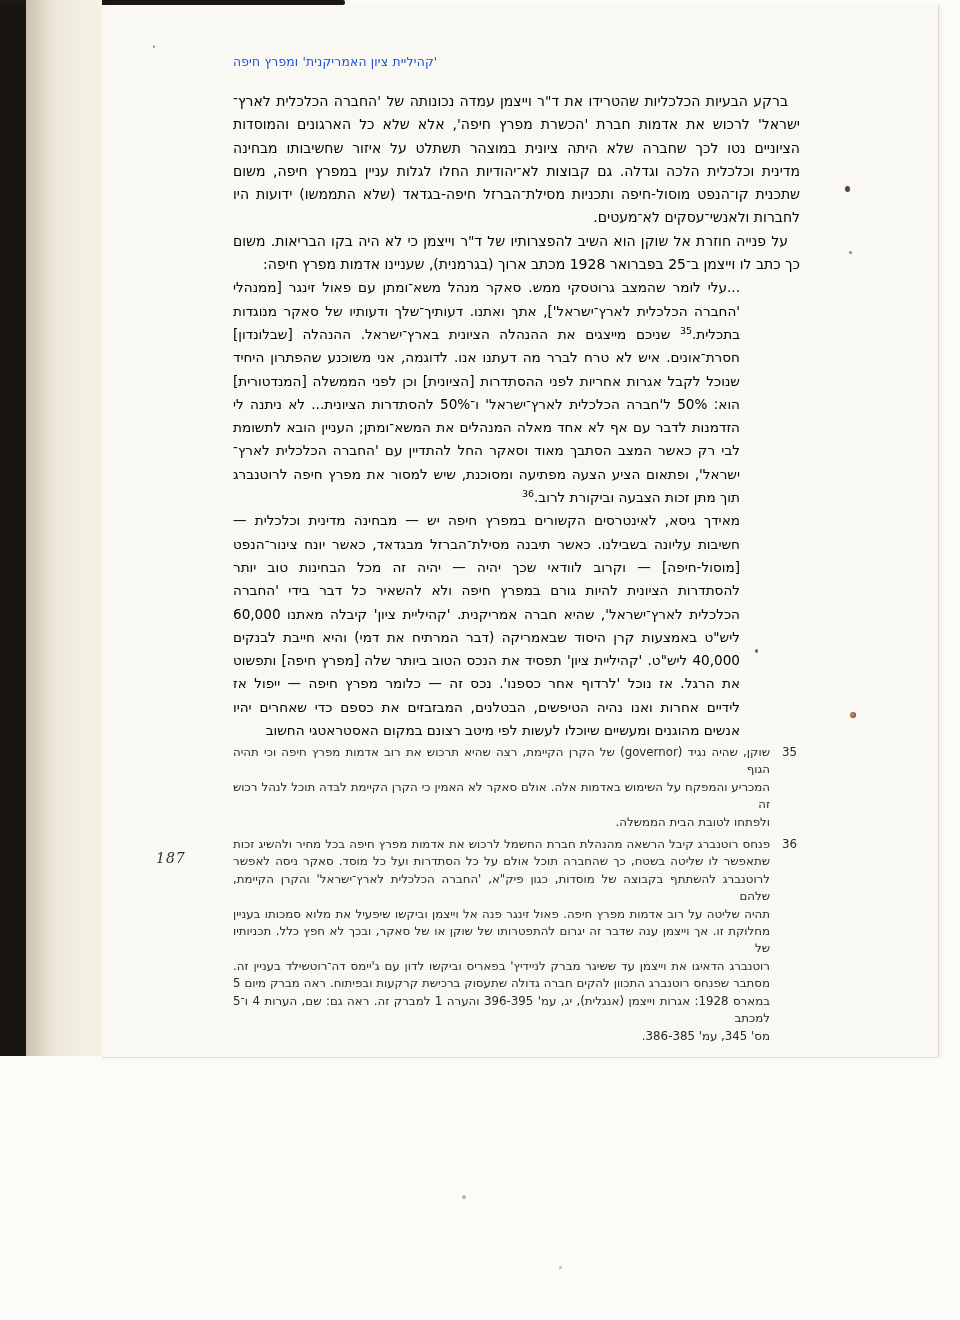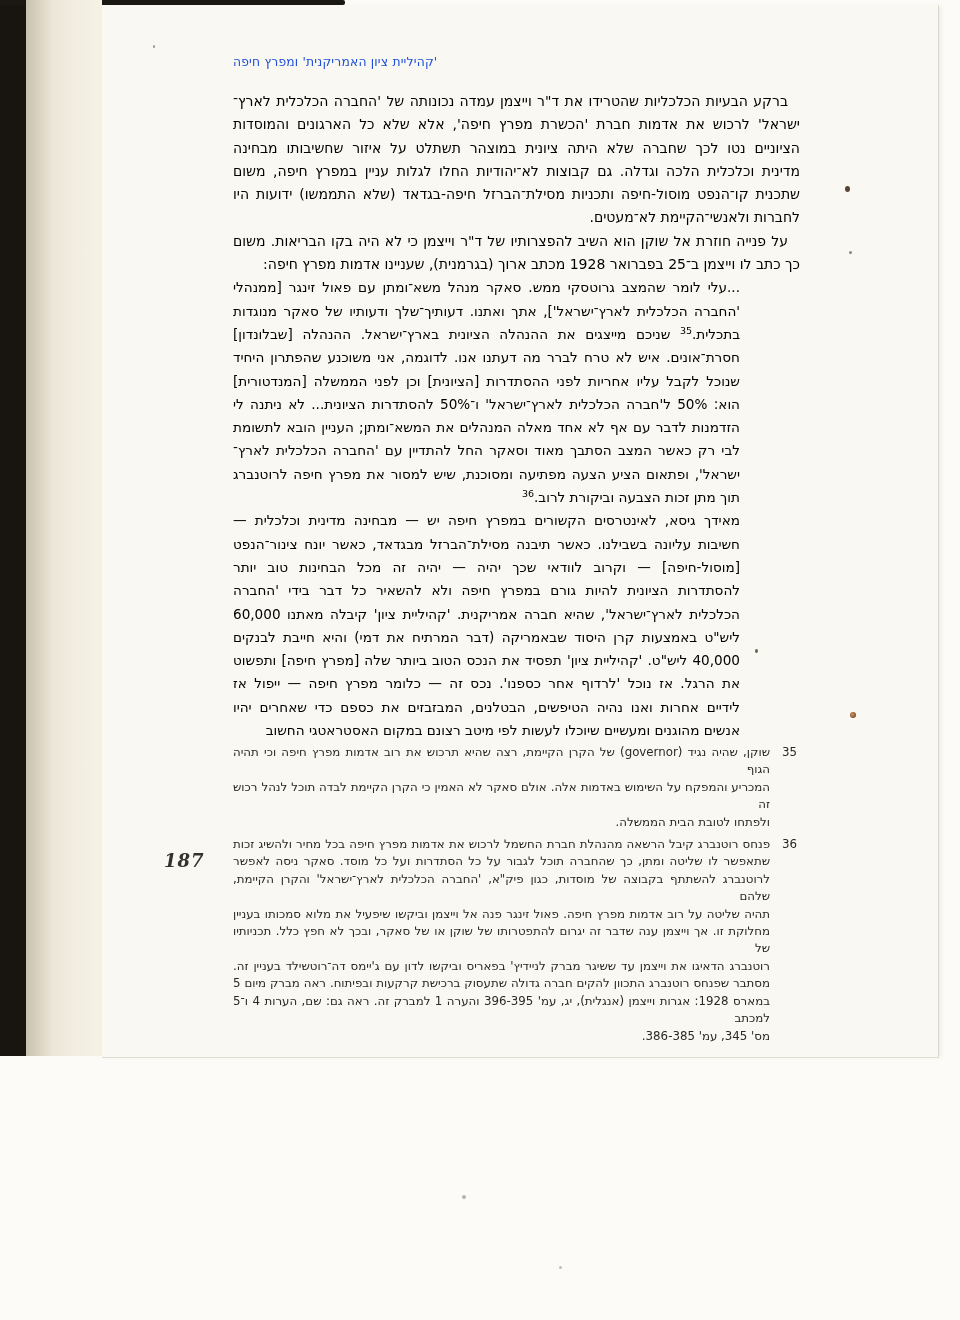--- a/index.html
+++ b/index.html
@@ -31,22 +31,22 @@
   sup.fnref{font-size:9.5px;line-height:0;vertical-align:5px;}
   
   .footnotes{position:absolute;left:233px;top:744px;width:567px;direction:rtl;
     font-size:11.8px;line-height:17.4px;color:#2b2823;}
   .fn{display:flex;margin-bottom:5px;}
   .fnnum{flex:0 0 30px;direction:ltr;text-align:right;padding-left:4px;box-sizing:border-box;padding-right:3px;}
   .fntext{flex:1 1 auto;min-width:0;}
   .fline{text-align:justify;text-align-last:justify;}
   .fline.last{text-align-last:right;}
   
-  .page-number{position:absolute;left:164px;top:850px;
-    font-family:"DejaVu Serif",serif;font-style:italic;font-size:18px;color:#35322c;letter-spacing:1px;font-weight:bold;}
+  .page-number{position:absolute;left:156px;top:850px;
+    font-family:"DejaVu Serif",serif;font-style:italic;font-size:14px;color:#35322c;letter-spacing:1px;}
   
   .speck{position:absolute;border-radius:50%;}
   .sp1{left:845px;top:186px;width:5px;height:6px;background:#5a4332;}
   .sp2{left:849px;top:251px;width:3px;height:3px;background:#8d8679;}
   .sp3{left:850px;top:712px;width:6px;height:6px;background:radial-gradient(circle at 40% 40%,#c89a6a 0%,#8a4a24 70%);}
   .sp4{left:462px;top:1195px;width:4px;height:4px;background:#b8b3a6;}
   .sp5{left:559px;top:1266px;width:3px;height:3px;background:#c4bfb3;}
   .sp6{left:153px;top:45px;width:2px;height:3px;background:#9a948a;}
   .sp7{left:755px;top:649px;width:3px;height:4px;background:#6e5f4d;}
 </style>
@@ -60,32 +60,32 @@
 
 <div class="running-header">'קהיליית ציון האמריקנית' ומפרץ חיפה</div>
 
 <div class="body-text" id="body-text">
     <div class="block paragraph">
       <div class="tline find">ברקע הבעיות הכלכליות שהטרידו את ד"ר וייצמן עמדה נכונותה של 'החברה הכלכלית לארץ־</div>
       <div class="tline">ישראל' לרכוש את אדמות חברת 'הכשרת מפרץ חיפה', אלא שלא כל הארגונים והמוסדות</div>
       <div class="tline">הציוניים נטו לכך שחברה שלא היתה ציונית במוצהר תשתלט על איזור שחשיבותו מבחינה</div>
       <div class="tline">מדינית וכלכלית הלכה וגדלה. גם קבוצות לא־יהודיות החלו לגלות עניין במפרץ חיפה, משום</div>
       <div class="tline">שתכנית קו־הנפט מוסול-חיפה ותכניות מסילת־הברזל חיפה-בגדאד (שלא התממשו) ידועות היו</div>
-      <div class="tline last">לחברות ולאנשי־הקיימת לא־מעטים.</div>
+      <div class="tline last">לחברות ולאנשי־עסקים לא־מעטים.</div>
     </div>
     <div class="block paragraph">
       <div class="tline find">על פנייה חוזרת אל שוקן הוא השיב להפצרותיו של ד"ר וייצמן כי לא היה בקו הבריאות. משום</div>
       <div class="tline last">כך כתב לו וייצמן ב־25 בפברואר 1928 מכתב ארוך (בגרמנית), שעניינו אדמות מפרץ חיפה:</div>
     </div>
     <div class="block quote">
       <div class="tline">...עלי לומר שהמצב גרוטסקי ממש. סאקר מנהל משא־ומתן עם פאול זינגר [ממנהלי</div>
       <div class="tline">'החברה הכלכלית לארץ־ישראל'], אתך ואתנו. דעותיך־שלך ודעותיו של סאקר מנוגדות</div>
       <div class="tline">בתכלית.<sup class="fnref">35</sup> שניכם מייצגים את ההנהלה הציונית בארץ־ישראל. ההנהלה [שבלונדון]</div>
       <div class="tline">חסרת־אונים. איש לא טרח לברר מה דעתנו אנו. לדוגמה, אני משוכנע שהפתרון היחיד</div>
-      <div class="tline">שנוכל לקבל עליו אחריות לפני ההסתדרות [הציונית] וכן לפני הממשלה [המנדטורית]</div>
+      <div class="tline">שנוכל לקבל אגרות אחריות לפני ההסתדרות [הציונית] וכן לפני הממשלה [המנדטורית]</div>
       <div class="tline">הוא: 50% ל'חברה הכלכלית לארץ־ישראל' ו־50% להסתדרות הציונית... לא ניתנה לי</div>
       <div class="tline">הזדמנות לדבר עם אף לא אחד מאלה המנהלים את המשא־ומתן; העניין הובא לתשומת</div>
       <div class="tline">לבי רק כאשר המצב הסתבך מאוד וסאקר החל להתדיין עם 'החברה הכלכלית לארץ־</div>
       <div class="tline">ישראל', ופתאום הציע הצעה מפתיעה ומסוכנת, שיש למסור את מפרץ חיפה לרוטנברג</div>
       <div class="tline last">תוך מתן זכות הצבעה וביקורת לרוב.<sup class="fnref">36</sup></div>
     </div>
     <div class="block quote">
       <div class="tline">מאידך גיסא, לאינטרסים הקשורים במפרץ חיפה יש — מבחינה מדינית וכלכלית —</div>
       <div class="tline">חשיבות עליונה בשבילנו. כאשר תיבנה מסילת־הברזל מבגדאד, כאשר יונח צינור־הנפט</div>
       <div class="tline">[מוסול-חיפה] — וקרוב לוודאי שכך יהיה — יהיה זה מכל הבחינות טוב יותר</div>
@@ -105,21 +105,21 @@
       <div class="fntext">
         <div class="fline">שוקן, שהיה נגיד (governor) של הקרן הקיימת, רצה שהיא תרכוש את רוב אדמות מפרץ חיפה וכי תהיה הגוף</div>
         <div class="fline">המכריע והמפקח על השימוש באדמות אלה. אולם סאקר לא האמין כי הקרן הקיימת לבדה תוכל לנהל רכוש זה</div>
         <div class="fline last">ולפתחו לטובת הבית הממשלה.</div>
       </div>
     </div>
     <div class="fn">
       <div class="fnnum">36</div>
       <div class="fntext">
         <div class="fline">פנחס רוטנברג קיבל הרשאה מהנהלת חברת החשמל לרכוש את אדמות מפרץ חיפה בכל מחיר ולהשיג זכות</div>
-        <div class="fline">שתאפשר לו שליטה ומתן, כך שהחברה תוכל לגבור על כל הסתדרות ועל כל מוסד. סאקר ניסה לאפשר</div>
+        <div class="fline">שתאפשר לו שליטה בשטח, כך שהחברה תוכל אולם על כל הסתדרות ועל כל מוסד. סאקר ניסה לאפשר</div>
         <div class="fline">לרוטנברג להשתתף בקבוצה של מוסדות, כגון פיק"א, 'החברה הכלכלית לארץ־ישראל' והקרן הקיימת, שלהם</div>
         <div class="fline">תהיה שליטה על רוב אדמות מפרץ חיפה. פאול זינגר פנה אל וייצמן וביקשו שיפעיל את מלוא סמכותו בעניין</div>
         <div class="fline">מחלוקת זו. אך וייצמן ענה שדבר זה יגרום להתפטרותו של שוקן או של סאקר, ובכך לא חפץ כלל. תכניותיו של</div>
         <div class="fline">רוטנברג הדאיגו את וייצמן עד ששיגר מברק לניידיץ' בפאריס וביקשו לדון עם ג'יימס דה־רוטשילד בעניין זה.</div>
         <div class="fline">מסתבר שפנחס רוטנברג התכוון להקים חברה גדולה שתעסוק ברכישת קרקעות ובפיתוח. ראה מברק מיום 5</div>
         <div class="fline">במארס 1928: אגרות וייצמן (אנגלית), יג, עמ' 396-395 והערה 1 למברק זה. ראה גם: שם, הערות 4 ו־5 למכתב</div>
         <div class="fline last">מס' 345, עמ' 386-385.</div>
       </div>
     </div>
   </div>

